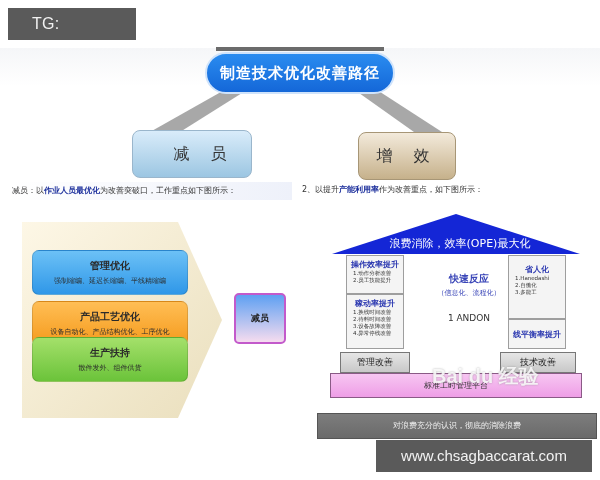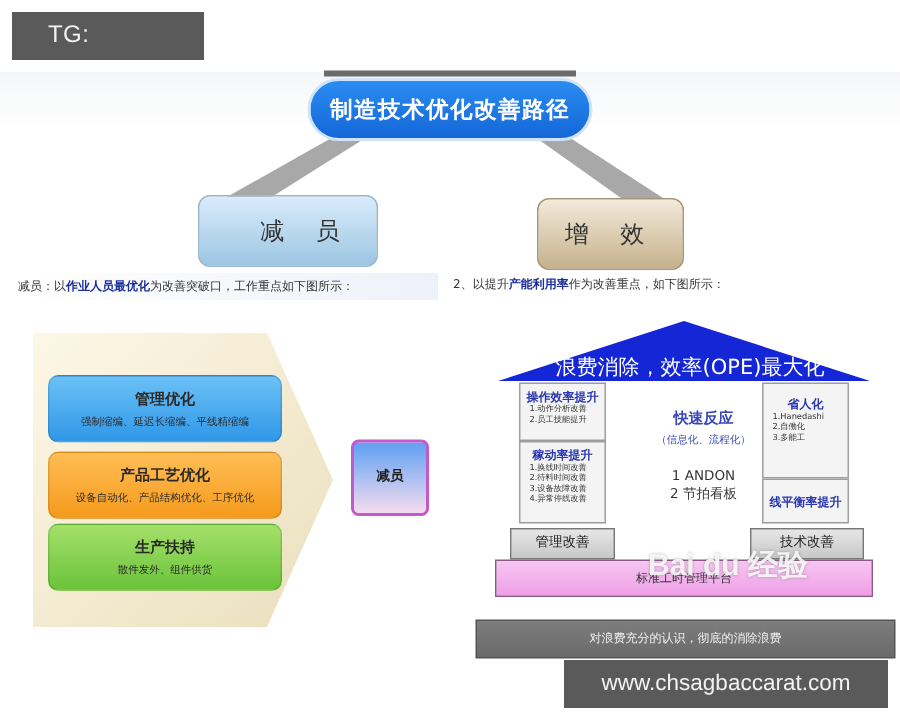--- a/index.html
+++ b/index.html
@@ -47,30 +47,30 @@
     .hl { color: #1c2f9c; font-weight: bold; }
     .big-arrow { position: absolute; left: 22px; top: 222px; }
     .opt-box {
       position: absolute; left: 32px; width: 156px; height: 45px; border-radius: 7px;
       text-align: center; color: #2a2a2a; border: 1px solid rgba(0,0,0,0.12);
     }
     .opt-box .t { font-size: 10px; font-weight: bold; margin-top: 8px; }
     .opt-box .s { font-size: 7px; margin-top: 3px; }
     .box-blue { top: 250px; background: linear-gradient(#6cc1f6, #2f97e8); }
     .box-orange { top: 301px; background: linear-gradient(#ffbe55, #f59a1c); }
-    .box-green { top: 349px; background: linear-gradient(#a4e06a, #6bc33a); }
+    .box-green { top: 337px; background: linear-gradient(#a4e06a, #6bc33a); }
     .target-box {
       position: absolute; left: 234px; top: 293px; width: 52px; height: 51px; border-radius: 5px;
       border: 2px solid #c35acb; background: linear-gradient(#5ea0f2, #f6dcef);
       font-size: 9px; color: #222; text-align: center; line-height: 47px; font-weight: bold;
     }
     .house-roof { position: absolute; left: 330px; top: 214px; }
     .roof-text {
       position: absolute; left: 370px; top: 236px; width: 180px; text-align: center;
-      color: #ffffff; font-size: 14px;
+      color: #ffffff; font-size: 11px;
     }
     .pillar {
       position: absolute; background: #f4f4f4; border: 1px solid #9e9e9e; text-align: center;
     }
     .pillar .pt { color: #2a37b0; font-size: 8px; font-weight: bold; margin-top: 3px; }
     .pillar .pl { color: #333; font-size: 5.5px; line-height: 7px; text-align: left; padding-left: 6px; }
     .center-block {
       position: absolute; left: 410px; top: 272px; width: 118px; text-align: center;
     }
     .center-block .ct { color: #3a46b8; font-size: 10px; font-weight: bold; }
@@ -172,21 +172,20 @@
   <div class="pl">1.换线时间改善</div>
   <div class="pl">2.待料时间改善</div>
   <div class="pl">3.设备故障改善</div>
   <div class="pl">4.异常停线改善</div>
 </div>
 
 <div class="center-block">
   <div class="ct">快速反应</div>
   <div class="cs">（信息化、流程化）</div>
   <div class="cl">1 ANDON</div>
-  <div class="cl" style="margin-top:0;">2 节拍看板</div>
 </div>
 
 <div class="pillar" style="left:508px;top:255px;width:58px;height:64px;">
   <div class="pt" style="margin-top:8px;">省人化</div>
   <div class="pl">1.Hanedashi</div>
   <div class="pl">2.自働化</div>
   <div class="pl">3.多能工</div>
 </div>
 <div class="pillar" style="left:508px;top:319px;width:58px;height:30px;">
   <div class="pt" style="margin-top:9px;">线平衡率提升</div>

